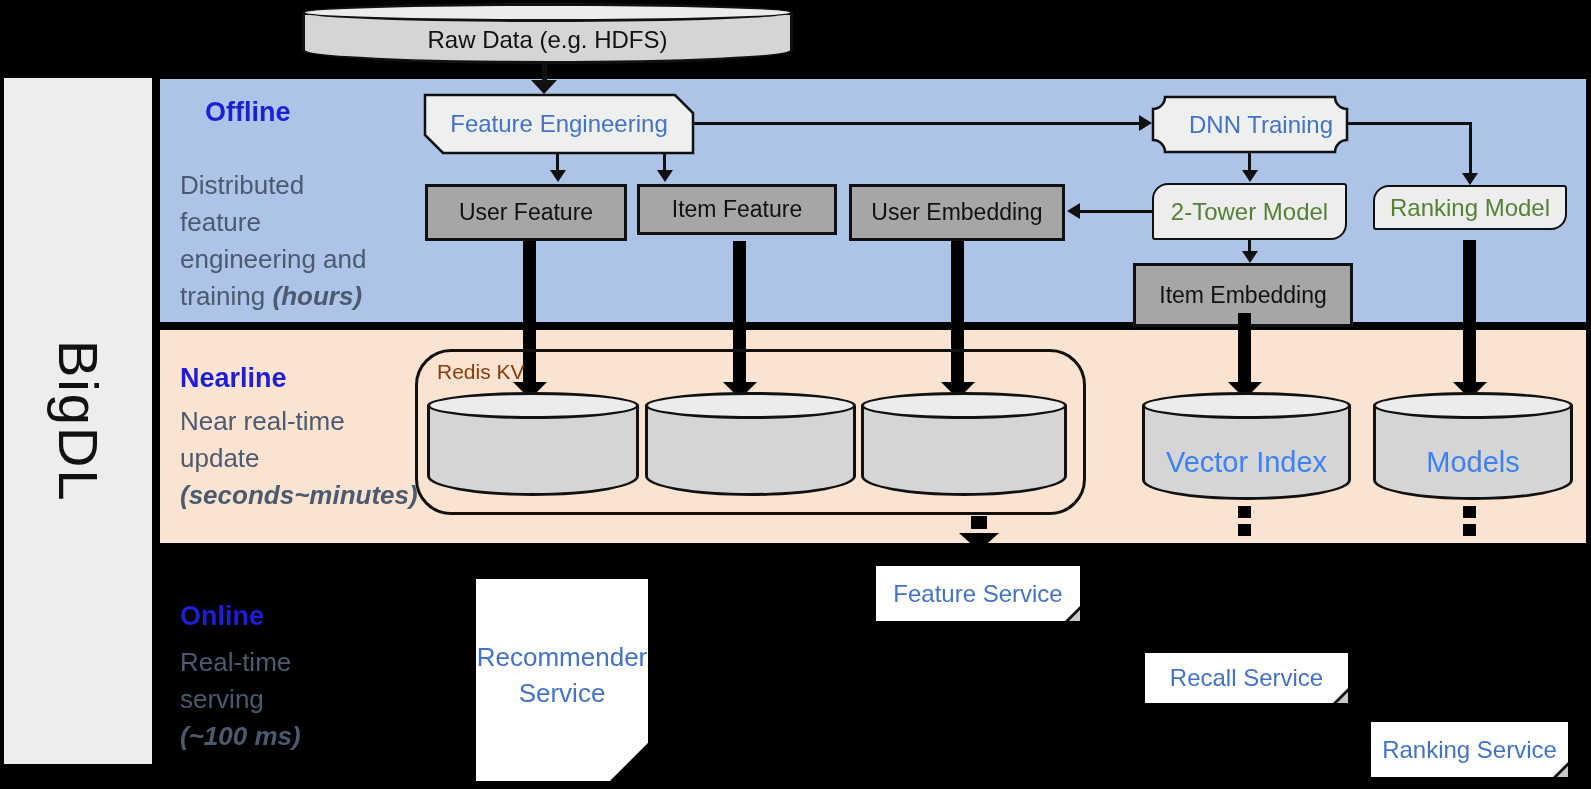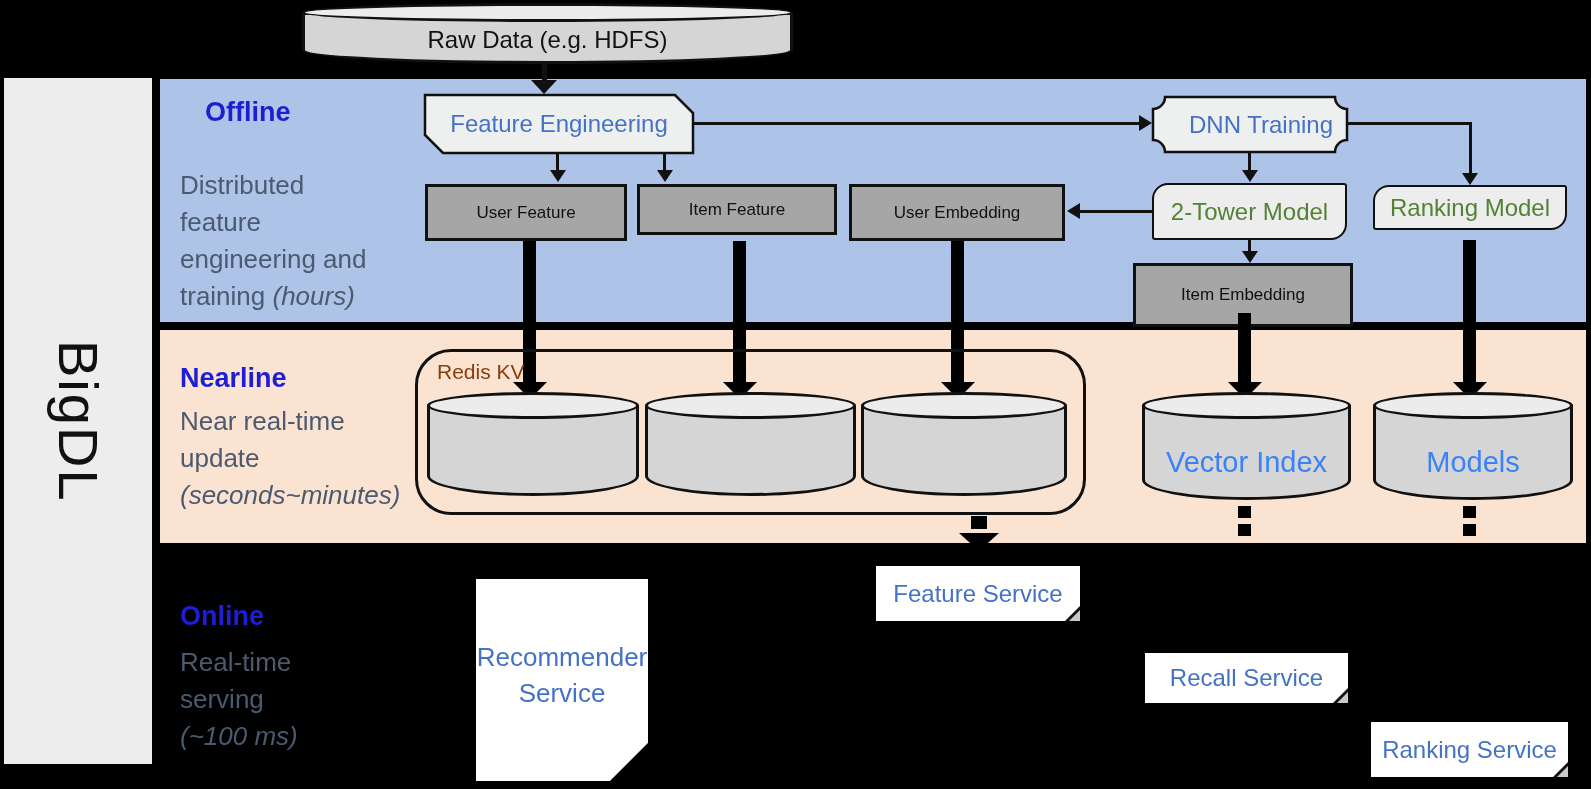--- a/index.html
+++ b/index.html
@@ -2,23 +2,23 @@
 <html><head>
 <meta charset="utf-8">
 <style>
   html,body{margin:0;padding:0;background:#000;}
   #canvas{position:relative;width:1591px;height:789px;background:#000;overflow:hidden;
           font-family:"Liberation Sans",sans-serif;}
   .abs{position:absolute;}
   .band{position:absolute;left:160px;width:1426px;}
   .sec-title{font-size:27px;font-weight:700;color:#1e1ed2;}
   .sec-desc{font-size:26px;line-height:37px;color:#4c5a70;white-space:pre-line;}
-  .sec-desc .it{font-style:italic;}
+  .sec-desc .it{font-style:italic;font-weight:bold;}
   .gbox{position:absolute;background:#a6a6a6;border:3px solid #111;display:flex;
-        align-items:center;justify-content:center;font-size:17px;color:#111;box-sizing:border-box;}
+        align-items:center;justify-content:center;font-size:23px;color:#111;box-sizing:border-box;}
   .lbox-label{position:absolute;display:flex;align-items:center;justify-content:center;
         font-size:24px;color:#4472c4;}
   .rbox{position:absolute;background:#ededed;border:2.5px solid #111;box-sizing:border-box;
         border-radius:16px 3px 16px 3px;display:flex;align-items:center;justify-content:center;
         font-size:24px;color:#548235;}
   .cyl{position:absolute;}
   .cyl .body{position:absolute;left:0;right:0;top:13px;bottom:0;background:#d5d5d5;
         border:3px solid #111;border-radius:0 0 50% 50% / 0 0 20px 20px;box-sizing:border-box;}
   .cyl .top{position:absolute;left:0;right:0;top:0;height:27px;background:#ececec;
         border:3px solid #111;border-radius:50%;box-sizing:border-box;}

